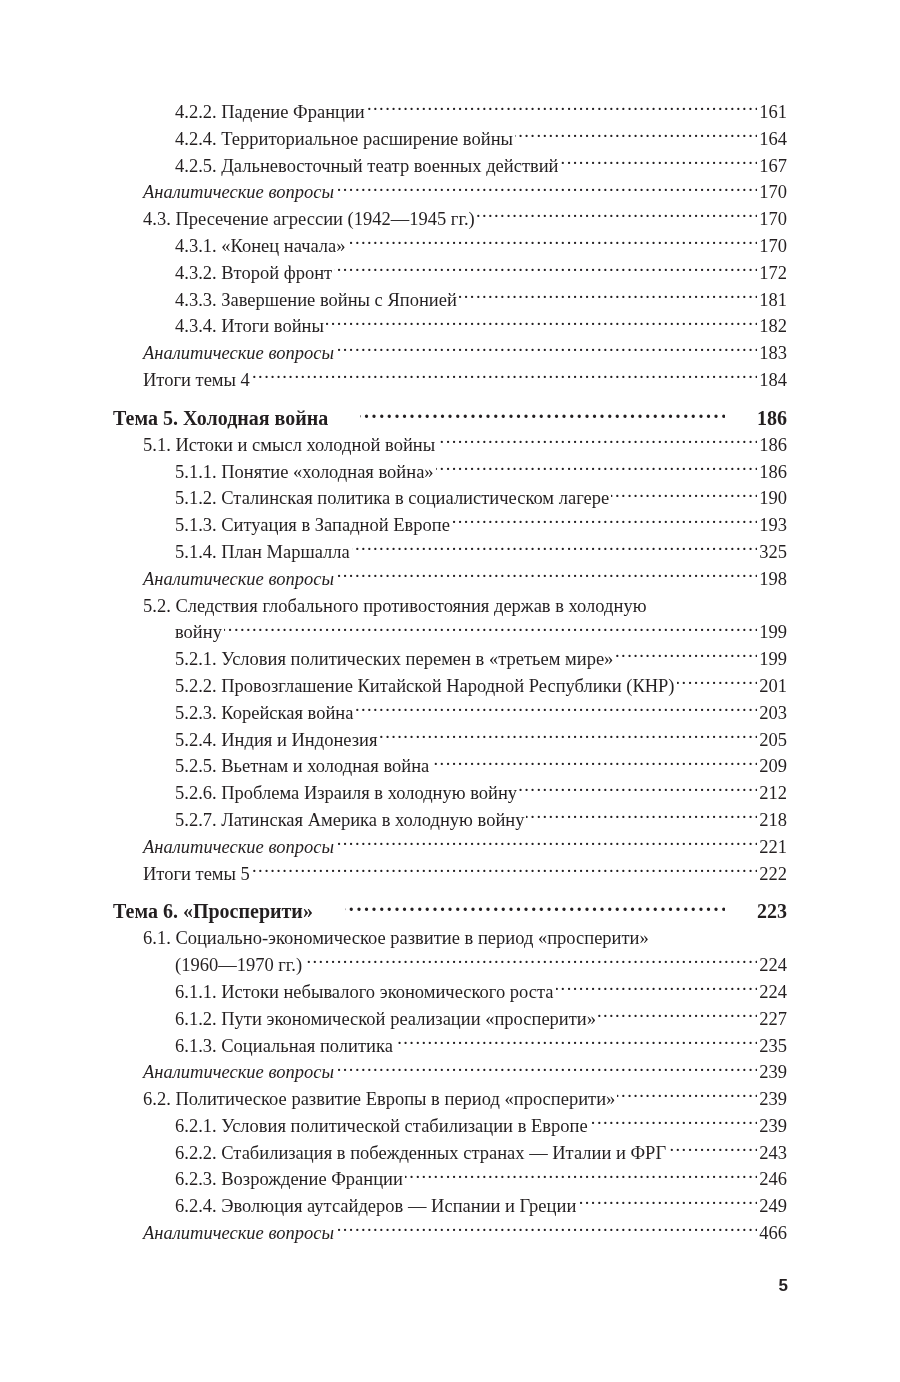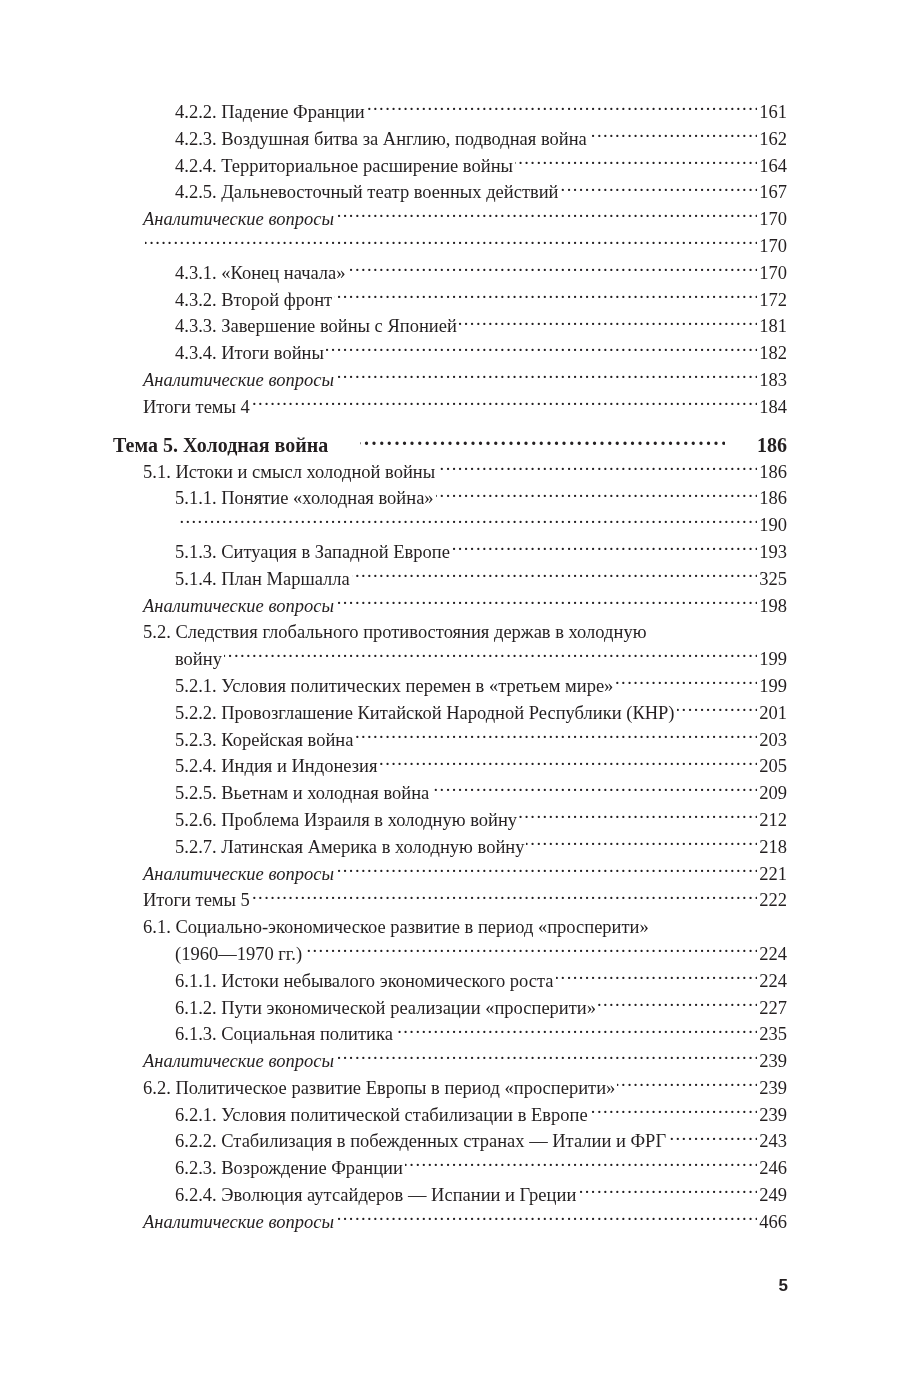--- a/index.html
+++ b/index.html
@@ -38,40 +38,36 @@
 <body>
 
 <div class="page">
   <div class="toc" id="toc">
       <div class="row l2">
         <span class="label">4.2.2. Падение Франции</span>
         <span class="dots"></span>
         <span class="num">161</span>
       </div>
       <div class="row l2">
-        <span class="label">4.2.3. Воздушная битва за Англию, подводная война</span>
-        <span class="dots"></span>
-        <span class="num">162</span>
-      </div>
-      <div class="row l2">
         <span class="label">4.2.4. Территориальное расширение войны</span>
         <span class="dots"></span>
         <span class="num">164</span>
       </div>
       <div class="row l2">
         <span class="label">4.2.5. Дальневосточный театр военных действий</span>
         <span class="dots"></span>
         <span class="num">167</span>
       </div>
       <div class="row it">
         <span class="label">Аналитические вопросы</span>
         <span class="dots"></span>
         <span class="num">170</span>
       </div>
       <div class="row l1">
+        <span class="label">4.3. Пресечение агрессии (1942—1945 гг.)</span>
         <span class="dots"></span>
         <span class="num">170</span>
       </div>
       <div class="row l2">
         <span class="label">4.3.1. «Конец начала»</span>
         <span class="dots"></span>
         <span class="num">170</span>
       </div>
       <div class="row l2">
         <span class="label">4.3.2. Второй фронт</span>
@@ -107,20 +103,21 @@
         <span class="label">5.1. Истоки и смысл холодной войны</span>
         <span class="dots"></span>
         <span class="num">186</span>
       </div>
       <div class="row l2">
         <span class="label">5.1.1. Понятие «холодная война»</span>
         <span class="dots"></span>
         <span class="num">186</span>
       </div>
       <div class="row l2">
+        <span class="label">5.1.2. Сталинская политика в социалистическом лагере</span>
         <span class="dots"></span>
         <span class="num">190</span>
       </div>
       <div class="row l2">
         <span class="label">5.1.3. Ситуация в Западной Европе</span>
         <span class="dots"></span>
         <span class="num">193</span>
       </div>
       <div class="row l2">
         <span class="label">5.1.4. План Маршалла</span>
@@ -177,20 +174,25 @@
       </div>
       <div class="row it">
         <span class="label">Аналитические вопросы</span>
         <span class="dots"></span>
         <span class="num">221</span>
       </div>
       <div class="row l1">
         <span class="label">Итоги темы 5</span>
         <span class="dots"></span>
         <span class="num">222</span>
+      </div>
+      <div class="row topic">
+        <span class="label">Тема 6. «Просперити»</span>
+        <span class="dots"></span>
+        <span class="num">223</span>
       </div>
       <div class="row l1">
         <span class="label">6.1. Социально-экономическое развитие в период «просперити»</span>
       </div>
       <div class="row l2">
         <span class="label">(1960—1970 гг.)</span>
         <span class="dots"></span>
         <span class="num">224</span>
       </div>
       <div class="row l2">

